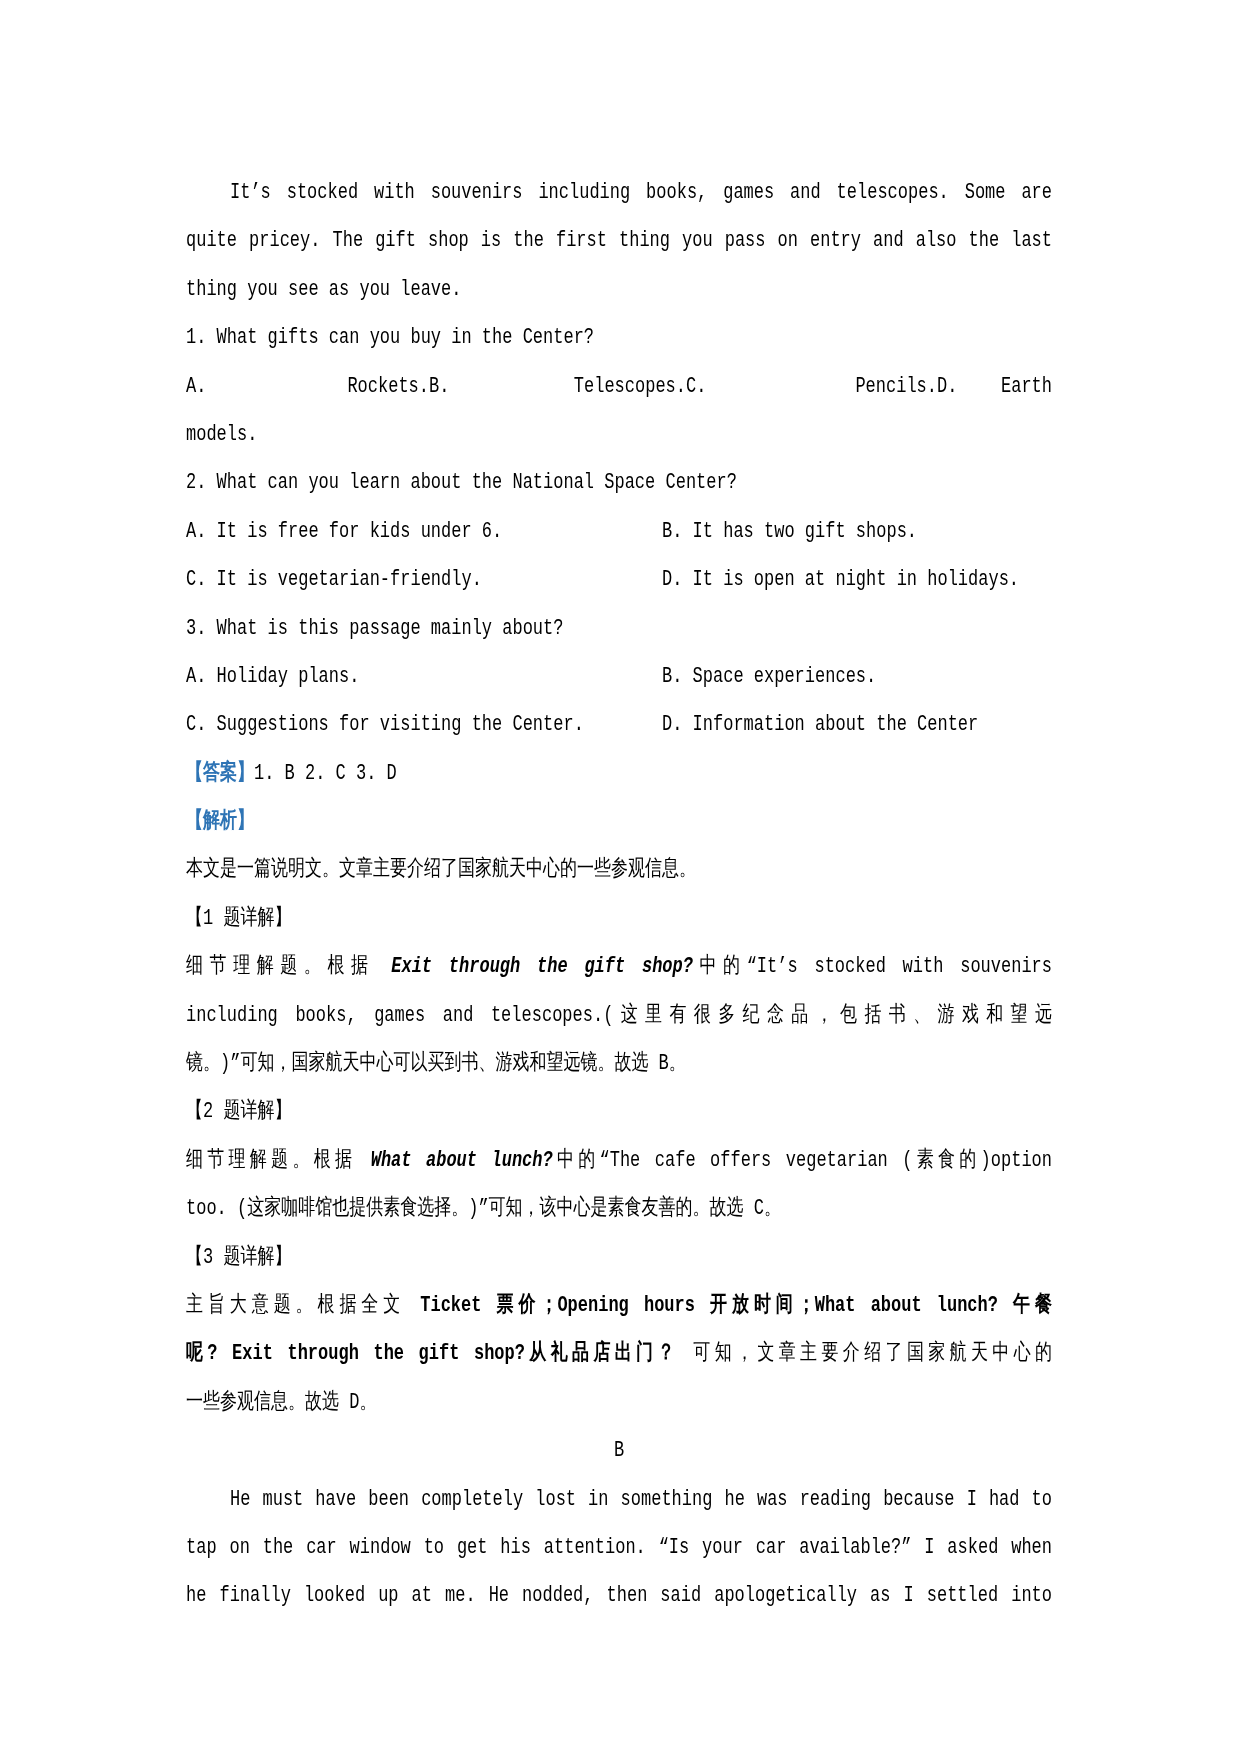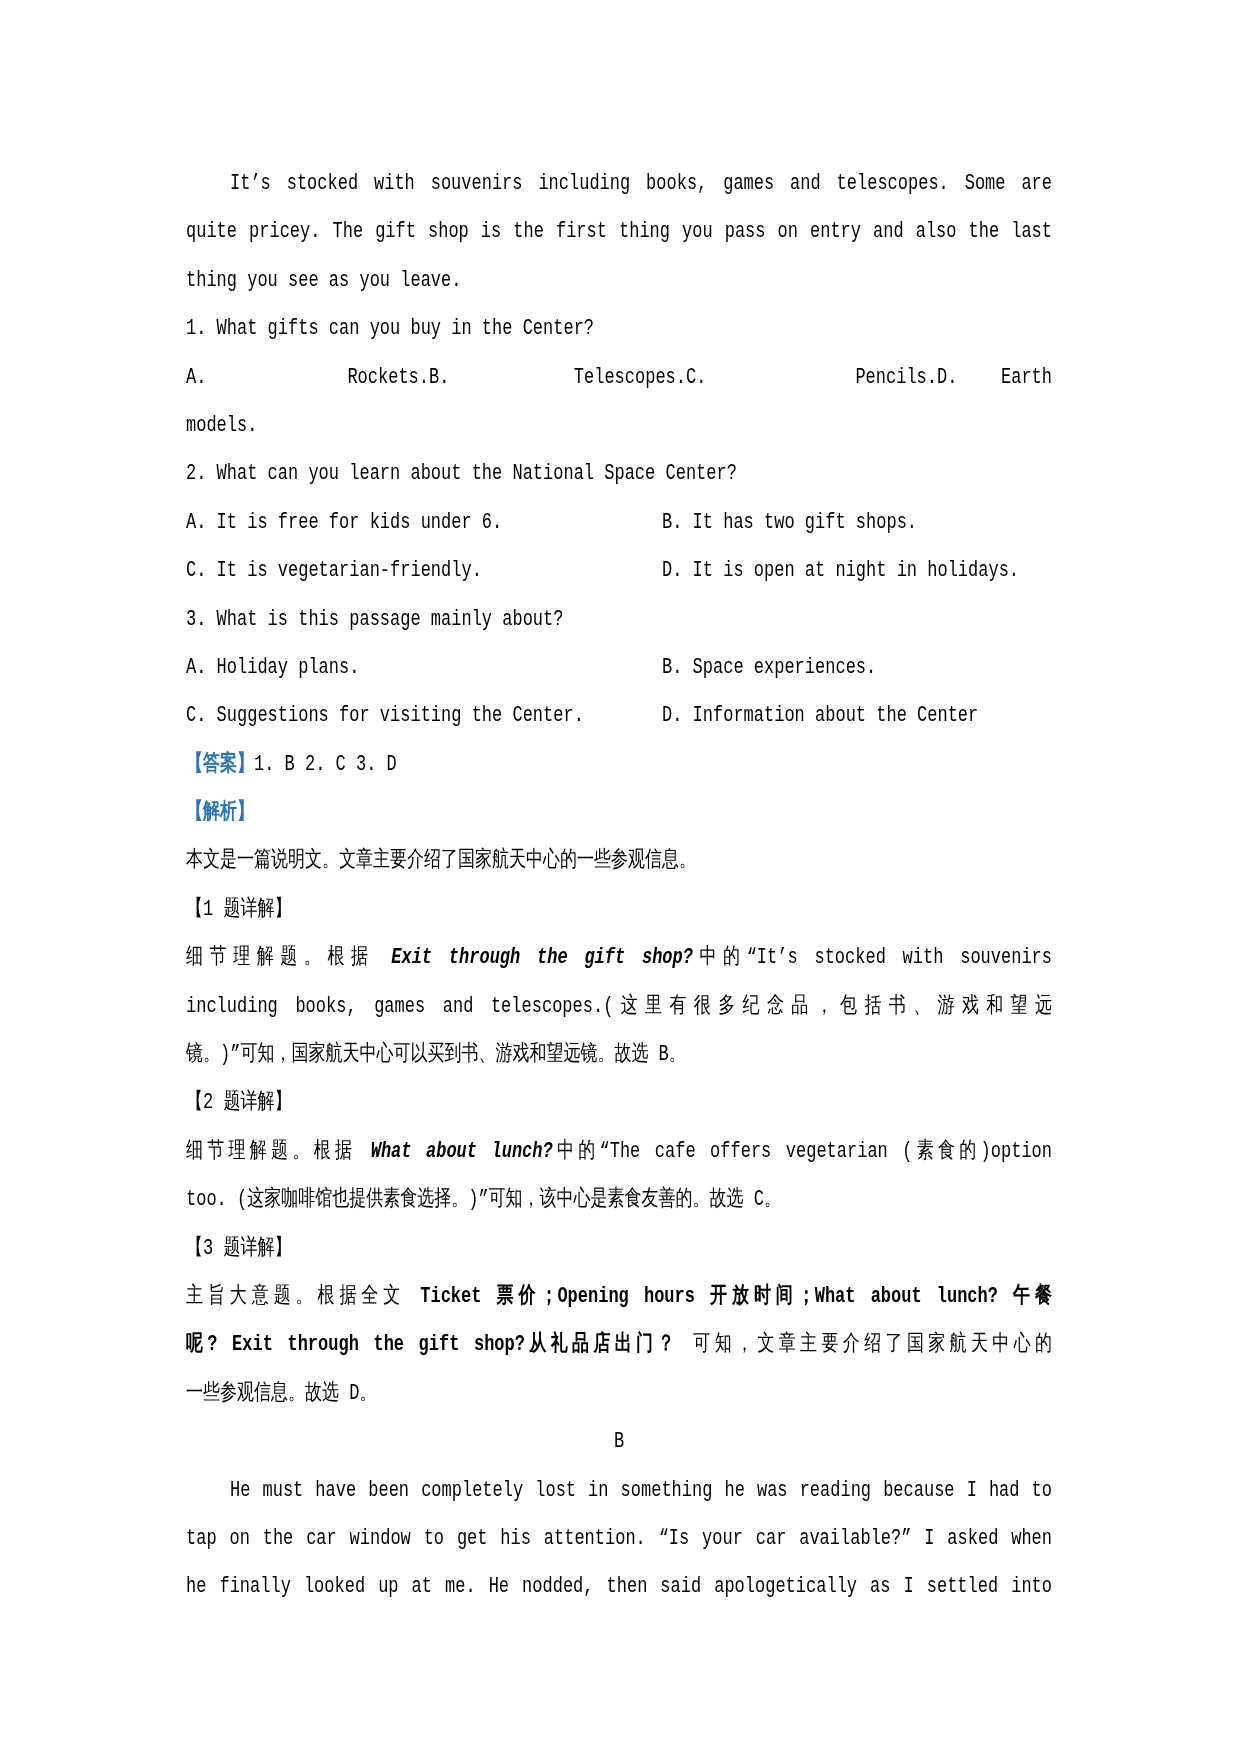--- a/index.html
+++ b/index.html
@@ -5,21 +5,21 @@
   html, body { margin: 0; padding: 0; }
   body {
     width: 1241px; height: 1754px;
     background: #ffffff;
     position: relative;
     font-family: "Liberation Mono", "DejaVu Sans Mono", monospace;
     color: #000000;
   }
   #doc {
     position: absolute;
-    left: 186px; top: 160px;
+    left: 186px; top: 169px;
     width: 866px;
     font-size: 17px;
   }
   .line {
     position: relative;
     height: 48.4px;
     line-height: 48.4px;
     white-space: nowrap;
     transform: scaleY(1.3);
     transform-origin: 50% 50%;

